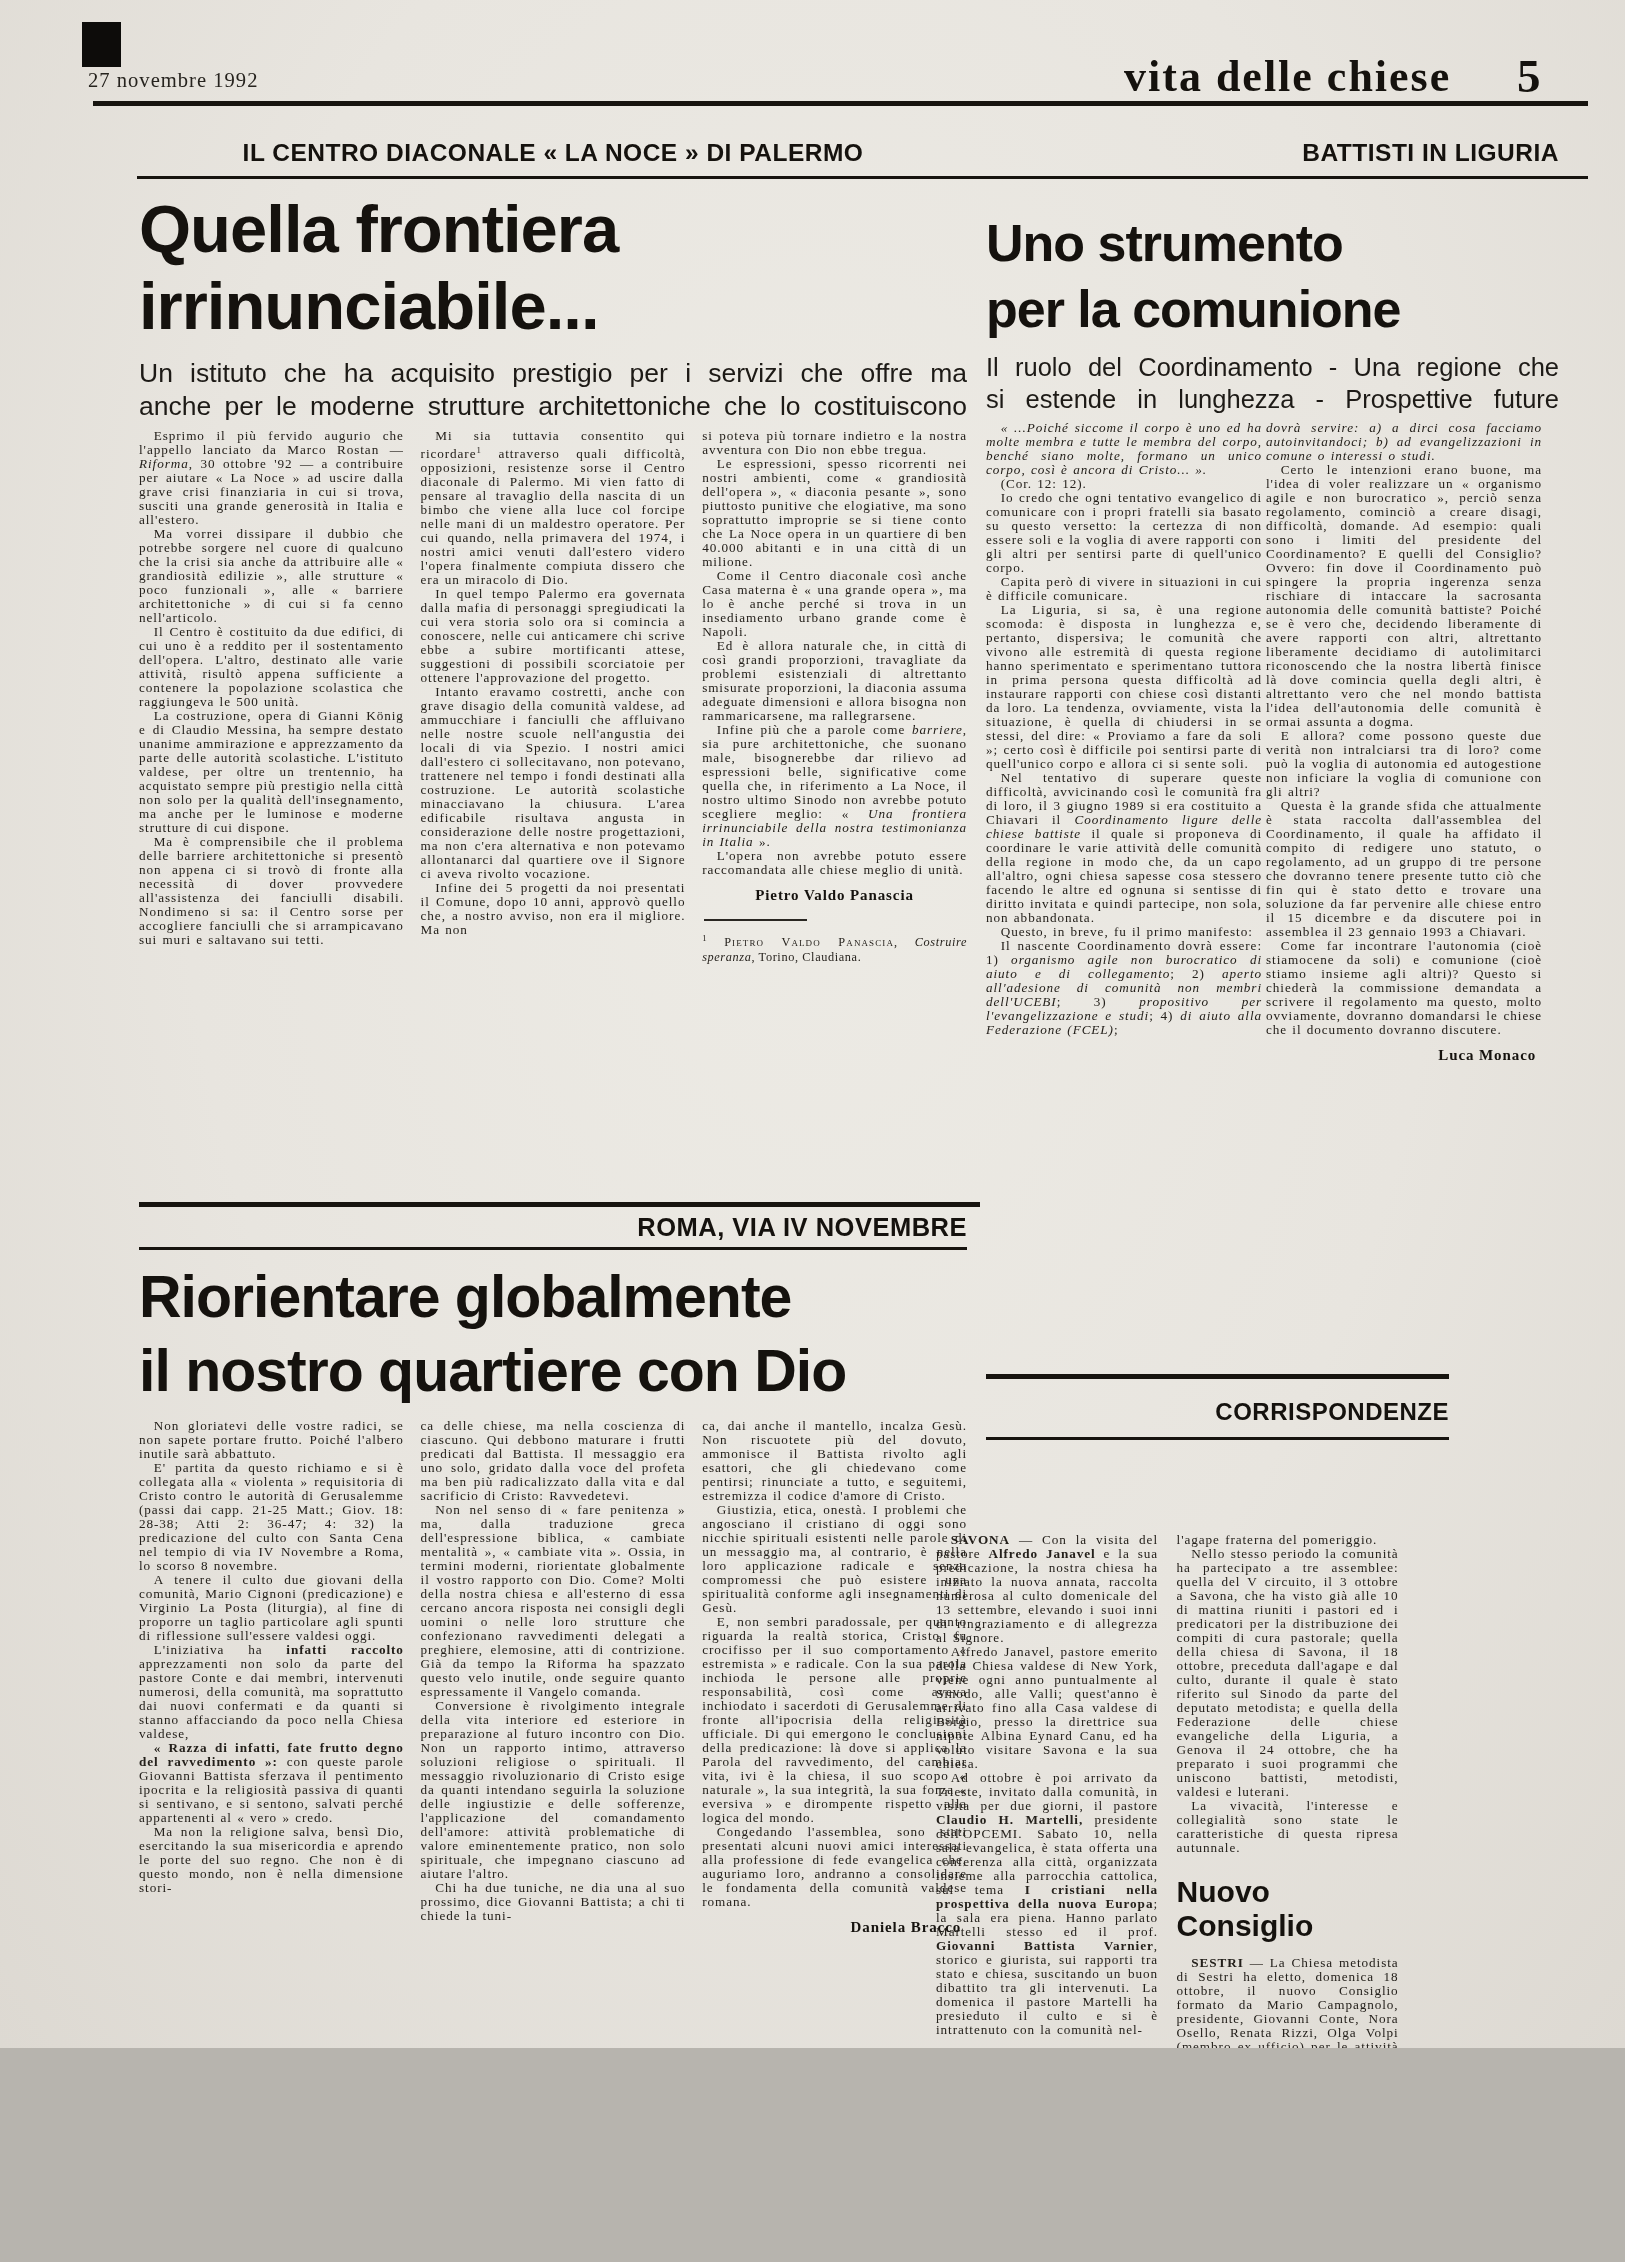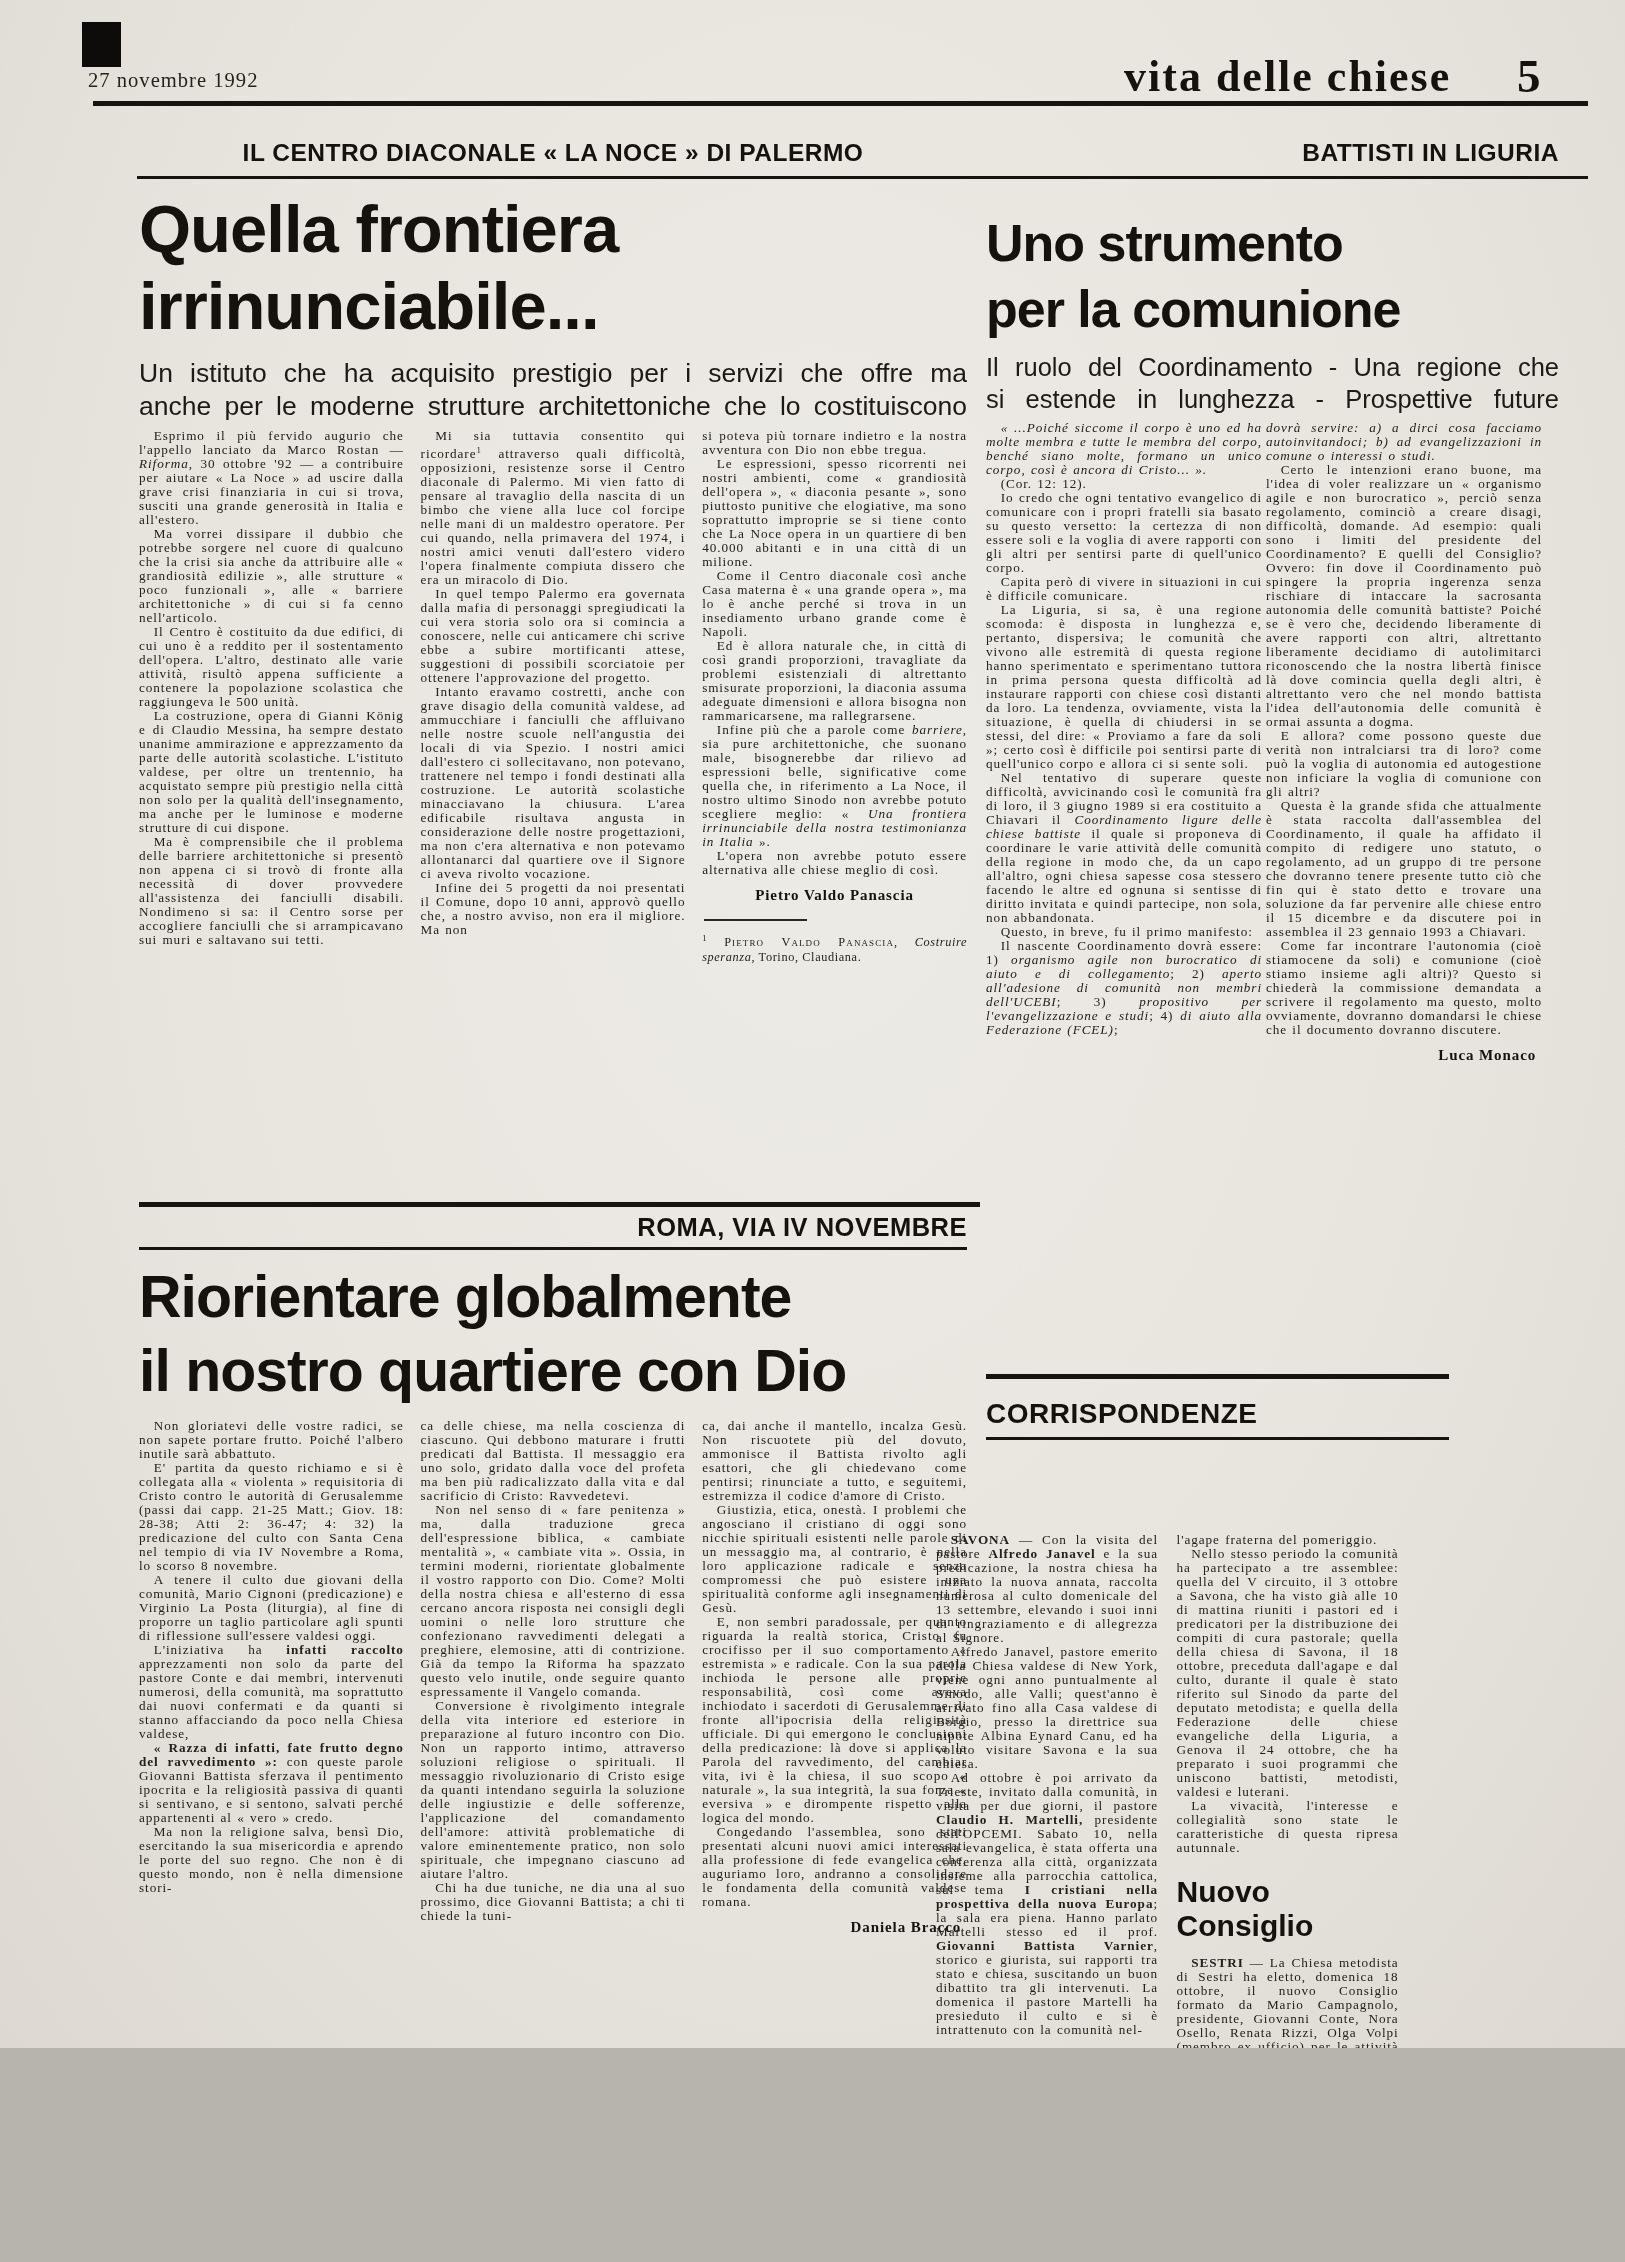--- a/index.html
+++ b/index.html
@@ -56,21 +56,21 @@
 
   #noce-foot-rule{width:103px;height:2px;background:#2a2722;margin:15.7px 0 9.8px 2px;}
   #noce-footnote{font-size:12.3px;line-height:14.7px;letter-spacing:0.05em;color:#27231e;text-align:justify;}
   #noce-footnote .vsc{font-variant:small-caps;letter-spacing:0.09em;}
 
   
   #mid-rule-1{left:139px;top:1202px;width:841px;height:4.9px;}
   #roma-kicker{left:139px;top:1213px;width:828px;text-align:right;font-size:25.5px;}
   #mid-rule-2{left:139px;top:1247px;width:828px;height:2.9px;}
   #corr-rule-1{left:986px;top:1374px;width:463px;height:4.9px;}
-  #corr-kicker{left:986px;top:1398px;width:463px;text-align:left;font-size:28px;}
+  #corr-kicker{left:986px;top:1398px;width:463px;text-align:right;font-size:24px;}
   #corr-rule-2{left:986px;top:1437px;width:463px;height:2.9px;}
   #nuovo-consiglio-head{font-family:"Liberation Sans",sans-serif;font-weight:bold;
       font-size:30px;color:#15120e;margin:19.6px 0 13.7px 0;letter-spacing:0;}
   sup{font-size:8.8px;}
 </style>
 </head>
 <body>
 
 <div id="page">
 
@@ -106,21 +106,21 @@
         <p class="para">Intanto eravamo costretti, anche con grave disagio della comunità valdese, ad ammucchiare i fanciulli che affluivano nelle nostre scuole nell'angustia dei locali di via Spezio. I nostri amici dall'estero ci sollecitavano, non potevano, trattenere nel tempo i fondi destinati alla costruzione. Le autorità scolastiche minacciavano la chiusura. L'area edificabile risultava angusta in considerazione delle nostre progettazioni, ma non c'era alternativa e non potevamo allontanarci dal quartiere ove il Signore ci aveva rivolto vocazione.</p>
         <p class="para">Infine dei 5 progetti da noi presentati il Comune, dopo 10 anni, approvò quello che, a nostro avviso, non era il migliore. Ma non</p>
       </div>
     <div class="col">
       <div>
           <p class="para cont">si poteva più tornare indietro e la nostra avventura con Dio non ebbe tregua.</p>
           <p class="para">Le espressioni, spesso ricorrenti nei nostri ambienti, come « grandiosità dell'opera », « diaconia pesante », sono piuttosto punitive che elogiative, ma sono soprattutto improprie se si tiene conto che La Noce opera in un quartiere di ben 40.000 abitanti e in una città di un milione.</p>
           <p class="para">Come il Centro diaconale così anche Casa materna è « una grande opera », ma lo è anche perché si trova in un insediamento urbano grande come è Napoli.</p>
           <p class="para">Ed è allora naturale che, in città di così grandi proporzioni, travagliate da problemi esistenziali di altrettanto smisurate proporzioni, la diaconia assuma adeguate dimensioni e allora bisogna non rammaricarsene, ma rallegrarsene.</p>
           <p class="para">Infine più che a parole come <i>barriere</i>, sia pure architettoniche, che suonano male, bisognerebbe dar rilievo ad espressioni belle, significative come quella che, in riferimento a La Noce, il nostro ultimo Sinodo non avrebbe potuto scegliere meglio: « <i>Una frontiera irrinunciabile della nostra testimonianza in Italia</i> ».</p>
-          <p class="para">L'opera non avrebbe potuto essere alternativa alle chiese meglio di così.</p>
+          <p class="para">L'opera non avrebbe potuto essere raccomandata alle chiese meglio di unità.</p>
         </div>
       <div class="byline center">Pietro Valdo Panascia</div>
       <div id="noce-foot-rule"></div>
       <div id="noce-footnote"><sup>1</sup> <span class="vsc">Pietro Valdo Panascia</span>, <i>Costruire speranza</i>, Torino, Claudiana.</div>
     </div>
   </div>
 
   <div class="abs sans headline" id="comunione-headline">
       <p class="para">Uno strumento</p>
       <p class="para">per la comunione</p>

